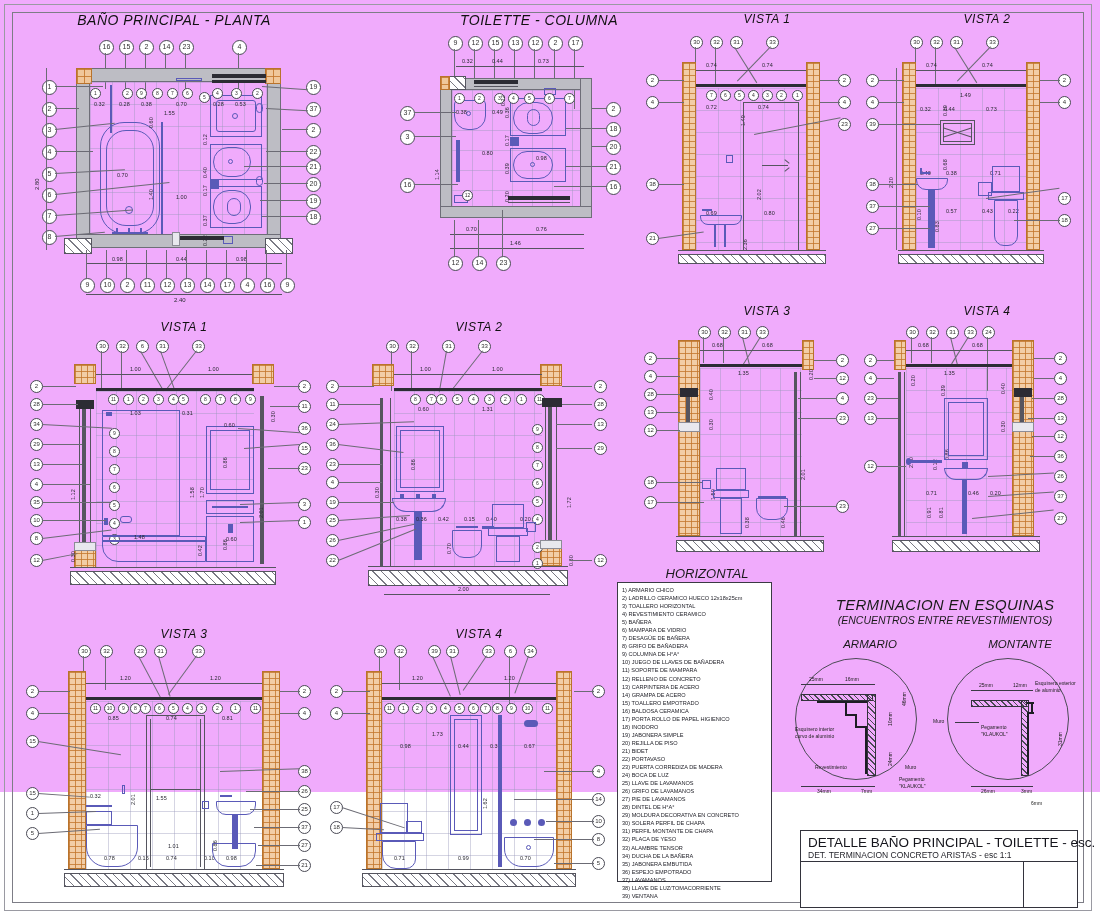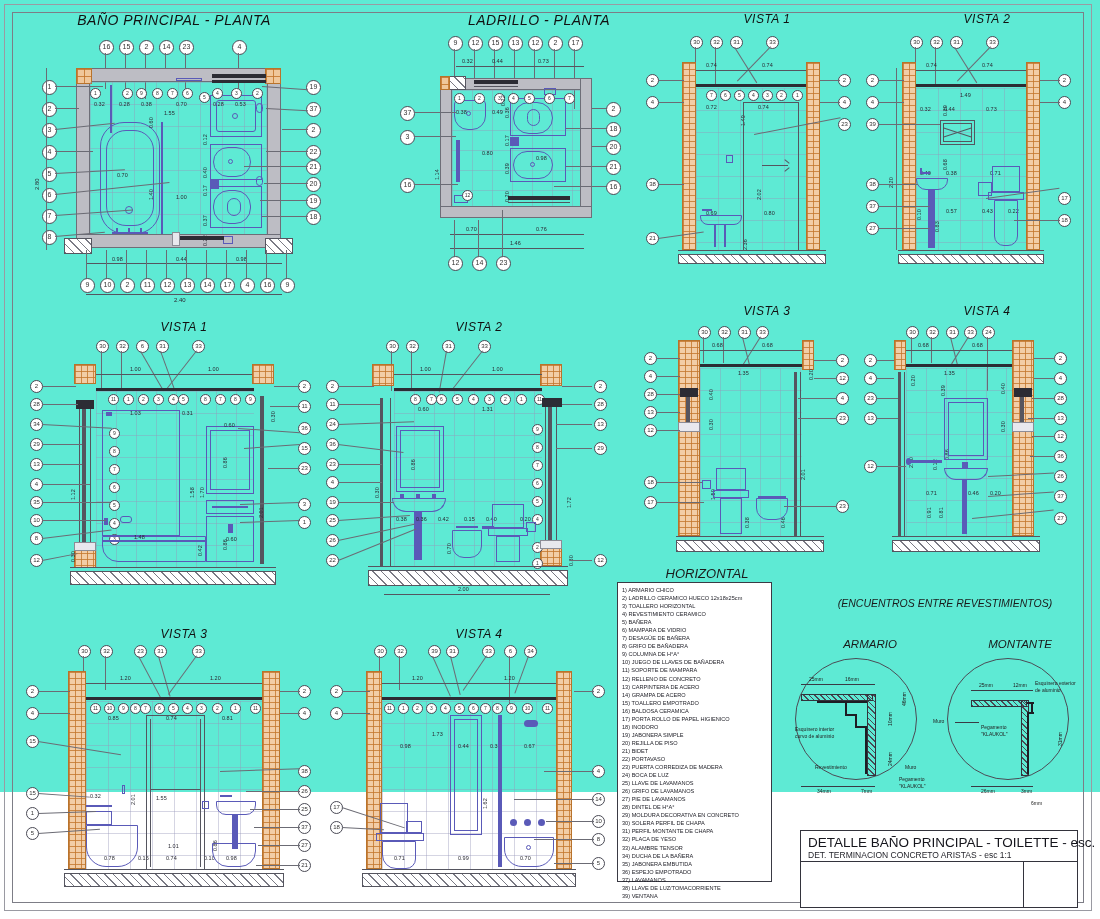--- a/index.html
+++ b/index.html
@@ -1,20 +1,20 @@
 <!DOCTYPE html>
 <html><head>
 <meta charset="utf-8">
 <style>
   html,body{margin:0;padding:0;background:#ffffff;}
   body{width:1100px;height:919px;overflow:hidden;
        font-family:"Liberation Sans", sans-serif;color:#1a1a1a;}
 
   
-  #sheet{position:absolute;left:0;top:0;width:1100px;height:792px;background:#5eead4;}
+  #sheet{position:absolute;left:0;top:0;width:1100px;height:792px;background:#f0abfc;}
   .frame-outer{position:absolute;left:4px;top:4px;width:1088px;height:907px;
                border:1px solid #9a9aa2;box-sizing:border-box;}
   .frame-inner{position:absolute;left:12px;top:12px;width:1072px;height:891px;
                border:1px solid #7d7d86;box-sizing:border-box;}
 
   
   .dwg{position:absolute;box-sizing:border-box;}
   .dwg-title{position:absolute;left:0;right:0;top:0;text-align:center;
              font-style:italic;font-size:13px;letter-spacing:.5px;color:#111;
              font-family:"Liberation Sans", sans-serif;white-space:nowrap;}
@@ -259,21 +259,21 @@
     <div class="vl" style="left:202px;top:240px;height:28px;"></div>
     <div class="vl" style="left:222px;top:240px;height:28px;"></div>
     <div class="vl" style="left:242px;top:240px;height:28px;"></div>
     <div class="vl" style="left:262px;top:240px;height:28px;"></div>
 
     <div class="blk" style="left:152px;top:226px;width:48px;height:4px;"></div>
     <div class="wallpale" style="left:148px;top:222px;width:8px;height:14px;"></div>
   </div>
 
   <div class="dwg" style="left:424px;top:10px;width:230px;height:285px;">
-    <div class="dwg-title" style="top:2px;font-size:14px;">LADRILLO - PLANTA</div>
+    <div class="dwg-title" style="top:2px;font-size:14px;">TOILETTE - COLUMNA</div>
 
     <div class="tag" style="left:24px;top:26px;">9</div>
     <div class="tag" style="left:44px;top:26px;">12</div>
     <div class="tag" style="left:64px;top:26px;">15</div>
     <div class="tag" style="left:84px;top:26px;">13</div>
     <div class="tag" style="left:104px;top:26px;">12</div>
     <div class="tag" style="left:124px;top:26px;">2</div>
     <div class="tag" style="left:144px;top:26px;">17</div>
     <div class="vl" style="left:30px;top:39px;height:32px;"></div>
     <div class="vl" style="left:50px;top:39px;height:32px;"></div>
@@ -1156,20 +1156,21 @@
       <li>34) DUCHA DE LA BAÑERA</li>
       <li>35) JABONERA EMBUTIDA</li>
       <li>36) ESPEJO EMPOTRADO</li>
       <li>37) LAVAMANOS</li>
       <li>38) LLAVE DE LUZ/TOMACORRIENTE</li>
       <li>39) VENTANA</li>
     </ul>
   </div>
 
   <div id="corner-block" style="left:795px;top:596px;width:300px;height:230px;">
+    <div id="corner-title">TERMINACION EN ESQUINAS</div>
     <div id="corner-sub">(ENCUENTROS ENTRE REVESTIMIENTOS)</div>
 
     <div class="cd-label" style="left:20px;top:42px;width:110px;">ARMARIO</div>
     <div class="cd-circle" style="left:0px;top:62px;width:122px;height:122px;"></div>
 
     <div class="cd-hatch" style="left:6px;top:98px;width:72px;height:7px;"></div>
     <div class="cd-hatch" style="left:72px;top:98px;width:9px;height:82px;"></div>
     <div class="cd-solid" style="left:22px;top:105px;width:50px;height:2px;"></div>
     <div class="cd-solid" style="left:50px;top:107px;width:2px;height:12px;"></div>
     <div class="cd-solid" style="left:50px;top:118px;width:12px;height:2px;"></div>

